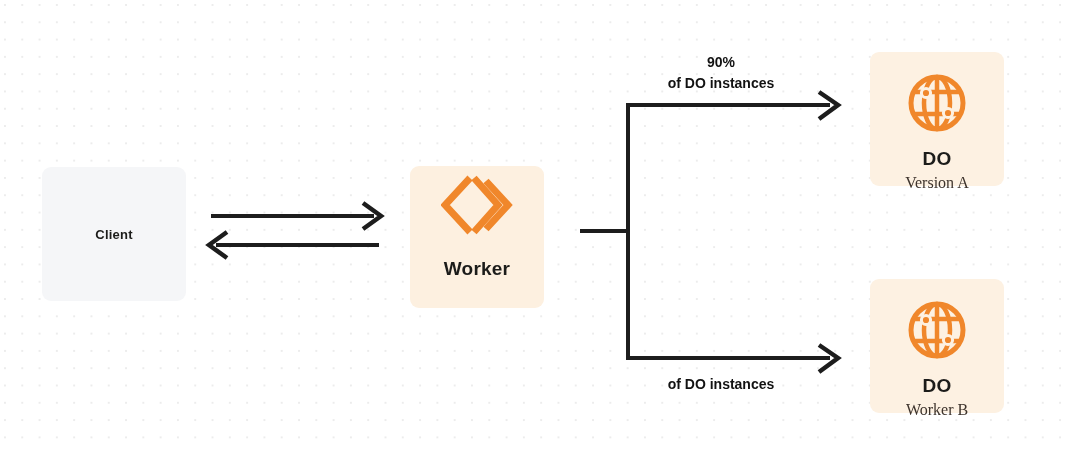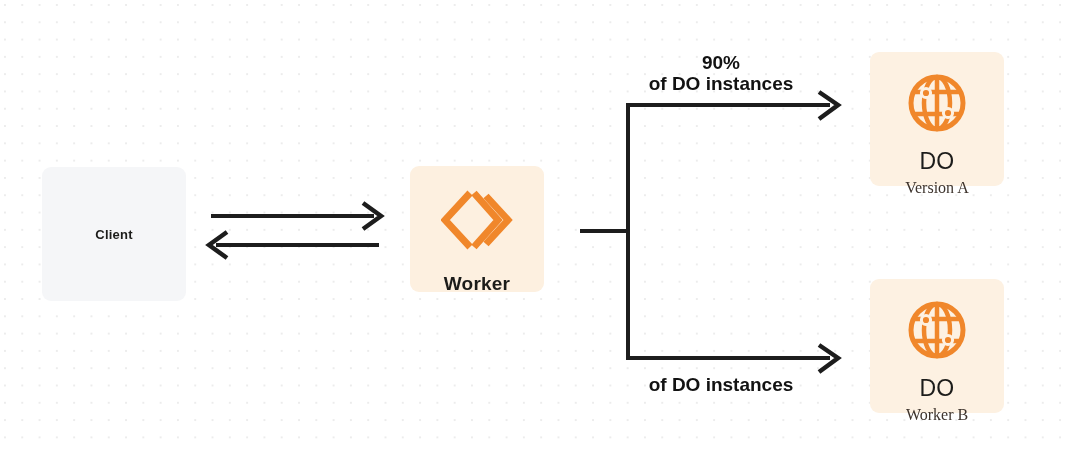--- a/index.html
+++ b/index.html
@@ -46,24 +46,24 @@
     font-size: 13px;
     font-weight: bold;
     color: #1c1c1a;
     letter-spacing: 0.2px;
   }
 
   .node-worker {
     left: 410px;
     top: 166px;
     width: 134px;
-    height: 126px;
+    height: 142px;
     background: #fdf0e0;
-    justify-content: center;
-    padding-top: 26px;
+    justify-content: flex-start;
+    padding-top: 8px;
   }
   .node-worker .node-title {
     font-size: 19px;
     font-weight: bold;
     color: #1c1c1a;
     margin-top: 22px;
     letter-spacing: 0.2px;
   }
 
   .node-do {
@@ -71,22 +71,22 @@
     width: 134px;
     height: 134px;
     background: #fdf1e2;
     justify-content: flex-start;
     padding-top: 20px;
   }
   .node-do-a { top: 52px; }
   .node-do-b { top: 279px; }
 
   .node-do .node-title {
-    font-size: 23px;
-    font-weight: normal;
+    font-size: 19px;
+    font-weight: bold;
     color: #1c1c1a;
     margin-top: 14px;
     letter-spacing: 0.3px;
   }
   .node-do .node-sub {
     font-size: 16px;
     font-weight: normal;
     color: #3d332c;
     margin-top: 4px;
     font-family: Liberation Serif, serif;
@@ -120,21 +120,21 @@
     stroke-width: 4.5;
     stroke-linecap: butt;
     stroke-linejoin: miter;
   }
 
   
   .edge-label {
     position: absolute;
     text-align: center;
     color: #121212;
-    font-size: 19px;
+    font-size: 14px;
     font-weight: bold;
     line-height: 21px;
     white-space: nowrap;
   }
   .edge-label .pct { display: block; }
   .edge-label .cap { display: block; text-align: center; }
 
   .label-top { left: 631px; top: 52px; width: 180px; }
   .label-bottom { left: 631px; top: 374px; width: 180px; }
 </style>

